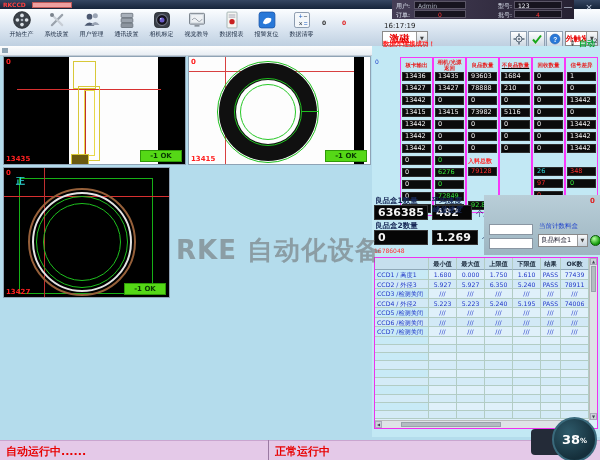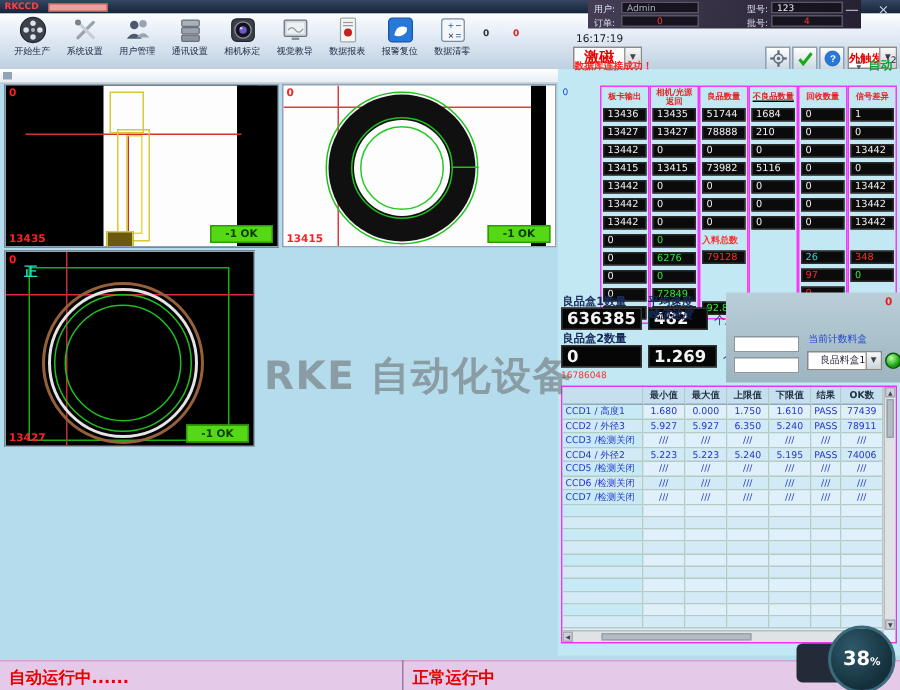--- a/index.html
+++ b/index.html
@@ -98,21 +98,21 @@
     color:#f4f4f4;font-size:11px;font-weight:bold;line-height:13px;padding-left:3px;}
   .cnt-unit{position:absolute;font-size:7.5px;color:#182a58;white-space:nowrap;}
   .cnt-note{position:absolute;left:374px;top:247px;font-size:6px;color:#ff3030;}
   .subpanel{position:absolute;left:484px;top:195px;width:116px;height:60px;
     background:linear-gradient(#b9ced8,#9db5c1);}
   .sub-zero{position:absolute;left:106px;top:2px;font-size:7px;color:#e02020;font-weight:bold;}
   .wbox{position:absolute;left:5px;width:44px;height:11px;background:#fff;border:1px solid #8a96a2;box-sizing:border-box;}
   .tray-lbl{position:absolute;left:55px;top:27px;font-size:6.5px;color:#2244cc;white-space:nowrap;}
   .tray-dd{position:absolute;left:54px;top:39px;width:50px;height:13px;background:#fff;border:1px solid #888;
     display:flex;box-sizing:border-box;}
-  .tray-dd .dd-text{font-size:6.5px;color:#223;font-weight:normal;line-height:11px;text-align:right;padding-left:2px;}
+  .tray-dd .dd-text{font-size:6.5px;color:#223;font-weight:normal;line-height:11px;text-align:left;padding-left:2px;}
   .tray-dd .dd-arrow{width:9px;line-height:11px;}
   .led{position:absolute;left:106px;top:40px;width:9px;height:9px;border-radius:50%;
     background:radial-gradient(circle at 35% 30%,#b6ffa0,#18a010 65%,#0a6a06);border:1px solid #075a04;}
 
   #bottom-table{position:absolute;left:374px;top:257px;width:224px;height:172px;
     border:1px solid #f030f0;background:#ddf0fa;box-sizing:border-box;}
   .bt-content{position:absolute;left:0;top:0;right:8px;bottom:8px;overflow:hidden;}
   .bt-row{display:flex;}
   .bt-cell{box-sizing:border-box;border-right:1px solid #b2ccc4;border-bottom:1px solid #b2ccc4;
     font-size:6.2px;color:#2238c8;text-align:center;overflow:hidden;white-space:nowrap;}
@@ -419,21 +419,21 @@
       <div class="tt-slot">
         <div class="cellbox k-g">72849</div>
       </div>
       <div class="tt-slot">
         <div class="cellbox k-g">0</div>
       </div>
     </div>
     <div class="tt-col" style="left: 92px;">
       <div class="tt-head">良品数量</div>
       <div class="tt-slot">
-        <div class="cellbox k-w">51744</div>
+        <div class="cellbox k-w">93603</div>
       </div>
       <div class="tt-slot">
         <div class="cellbox k-w">78888</div>
       </div>
       <div class="tt-slot">
         <div class="cellbox k-w">0</div>
       </div>
       <div class="tt-slot">
         <div class="cellbox k-w">73982</div>
       </div>

